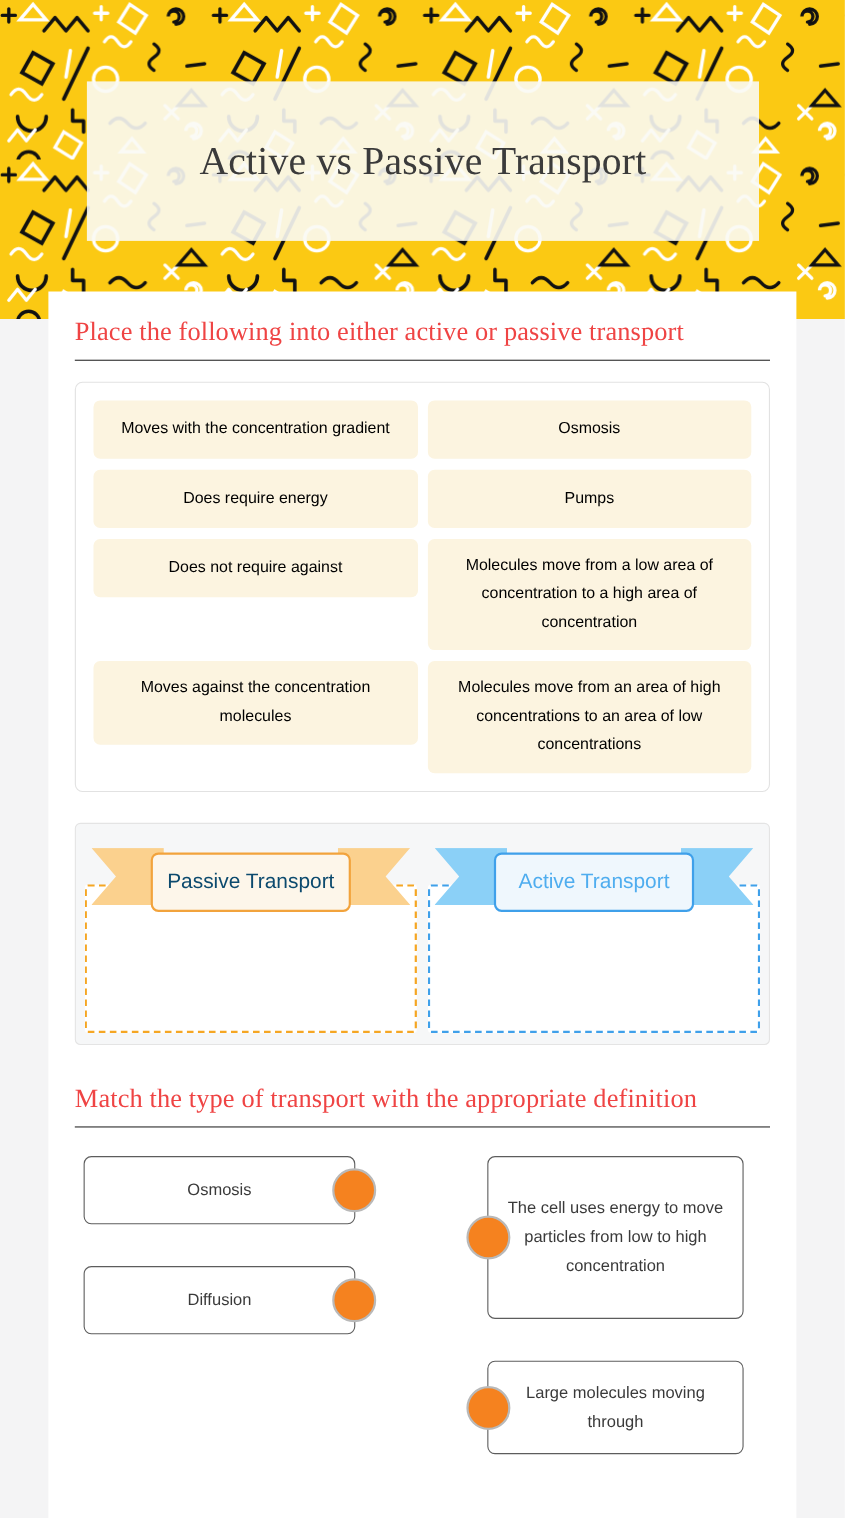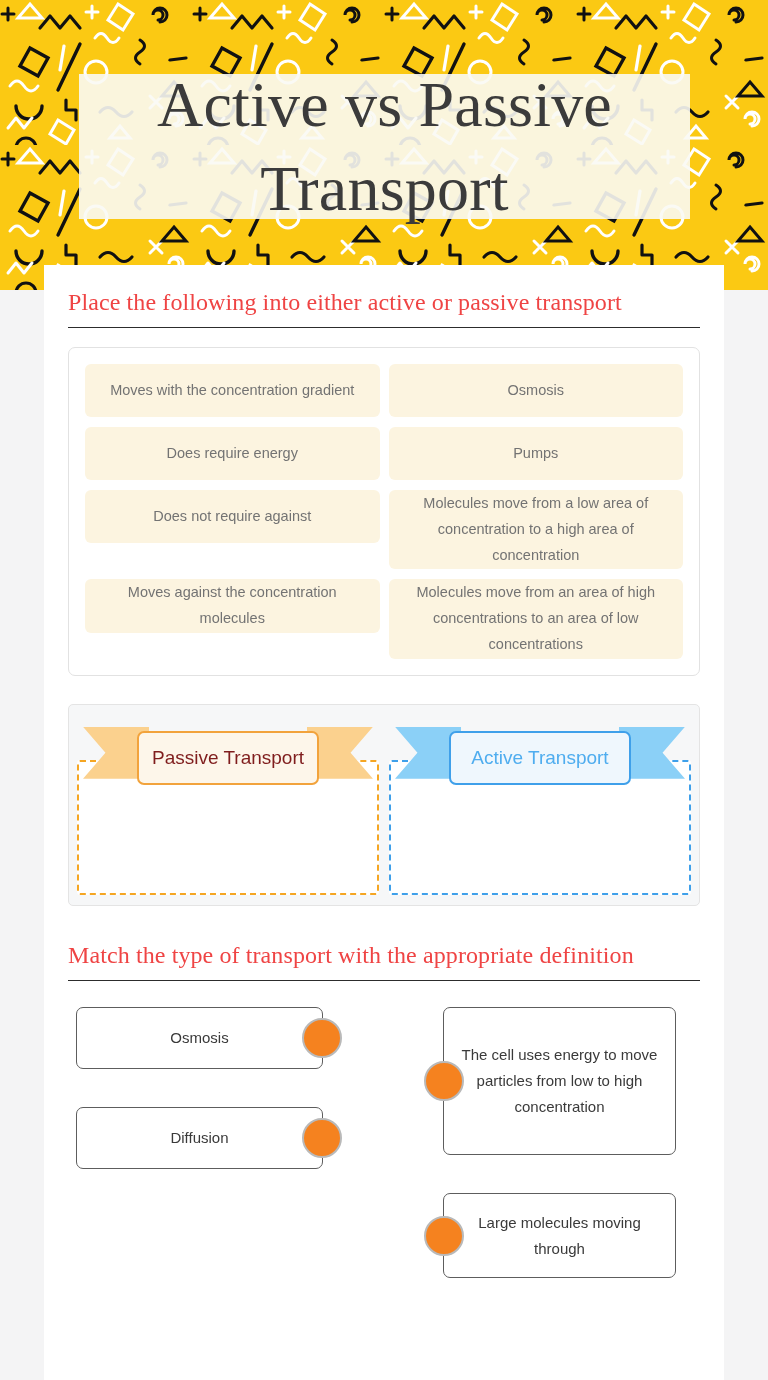--- a/index.html
+++ b/index.html
@@ -38,21 +38,21 @@
     width: 611px;
     height: 145px;
     background: rgba(250, 249, 244, 0.90);
     display: flex;
     align-items: center;
     justify-content: center;
     z-index: 3;
   }
   .title-text {
     font-family: "Liberation Serif", serif;
-    font-size: 64px;
+    font-size: 36px;
     line-height: 1.30;
     color: #3b3b3b;
     text-align: center;
     letter-spacing: 0.2px;
     font-weight: 400;
   }
 
   
   .sheet {
     position: absolute;
@@ -88,25 +88,25 @@
     display: grid;
     grid-template-columns: 1fr 1fr;
     column-gap: 9px;
     row-gap: 10px;
     align-items: start;
     background: #fff;
   }
   .drag-item {
     background: #FCF4E0;
     border-radius: 6px;
-    color: #737373;
+    color: #000000;
     font-size: 14.5px;
     line-height: 1.78;
     text-align: center;
-    padding: 1px 12px;
+    padding: 12px 12px;
     min-height: 53px;
     display: flex;
     align-items: center;
     justify-content: center;
   }
 
   
   .dropzones-wrap {
     margin-top: 28px;
     background: #F6F7F8;
@@ -163,21 +163,21 @@
     right: 6px;
     clip-path: polygon(0 0, 100% 0, 66% 50%, 100% 100%, 0 100%);
   }
   .ribbon-label {
     position: relative;
     z-index: 5;
     width: 182px;
     background: #FDF6EA;
     border: 2px solid #F2A33C;
     border-radius: 7px;
-    color: #7f1d1d;
+    color: #0c4a6e;
     font-size: 19px;
     line-height: 1.68;
     text-align: center;
     padding: 9px 6px;
   }
   .dropzone.blue .ribbon-label {
     background: #EFF7FD;
     border-color: #3FA0EA;
     color: #4FADEF;
   }

